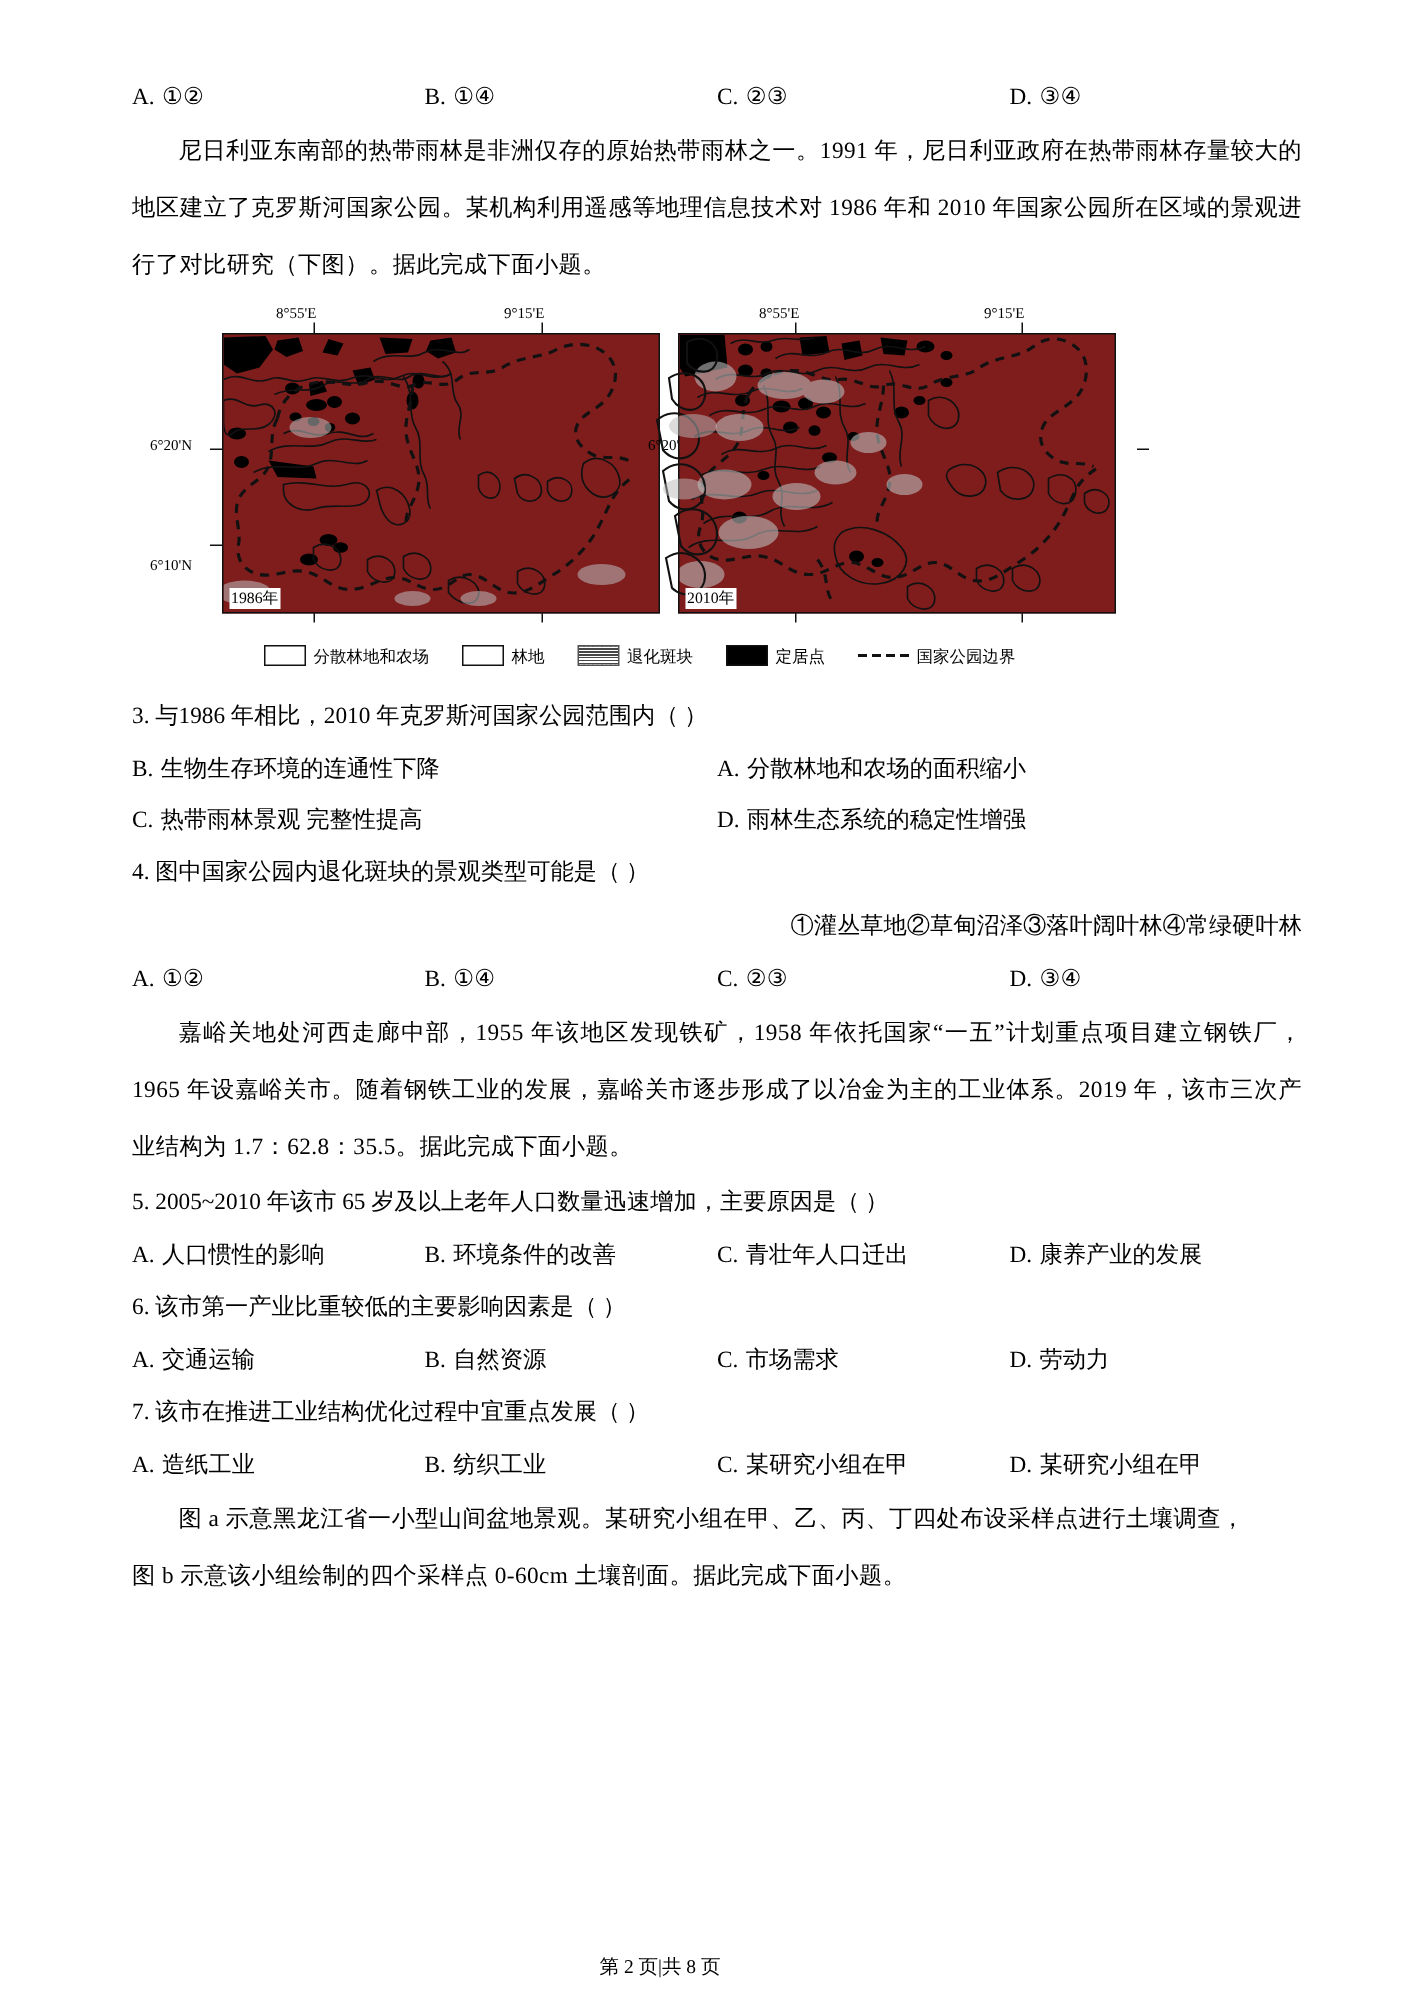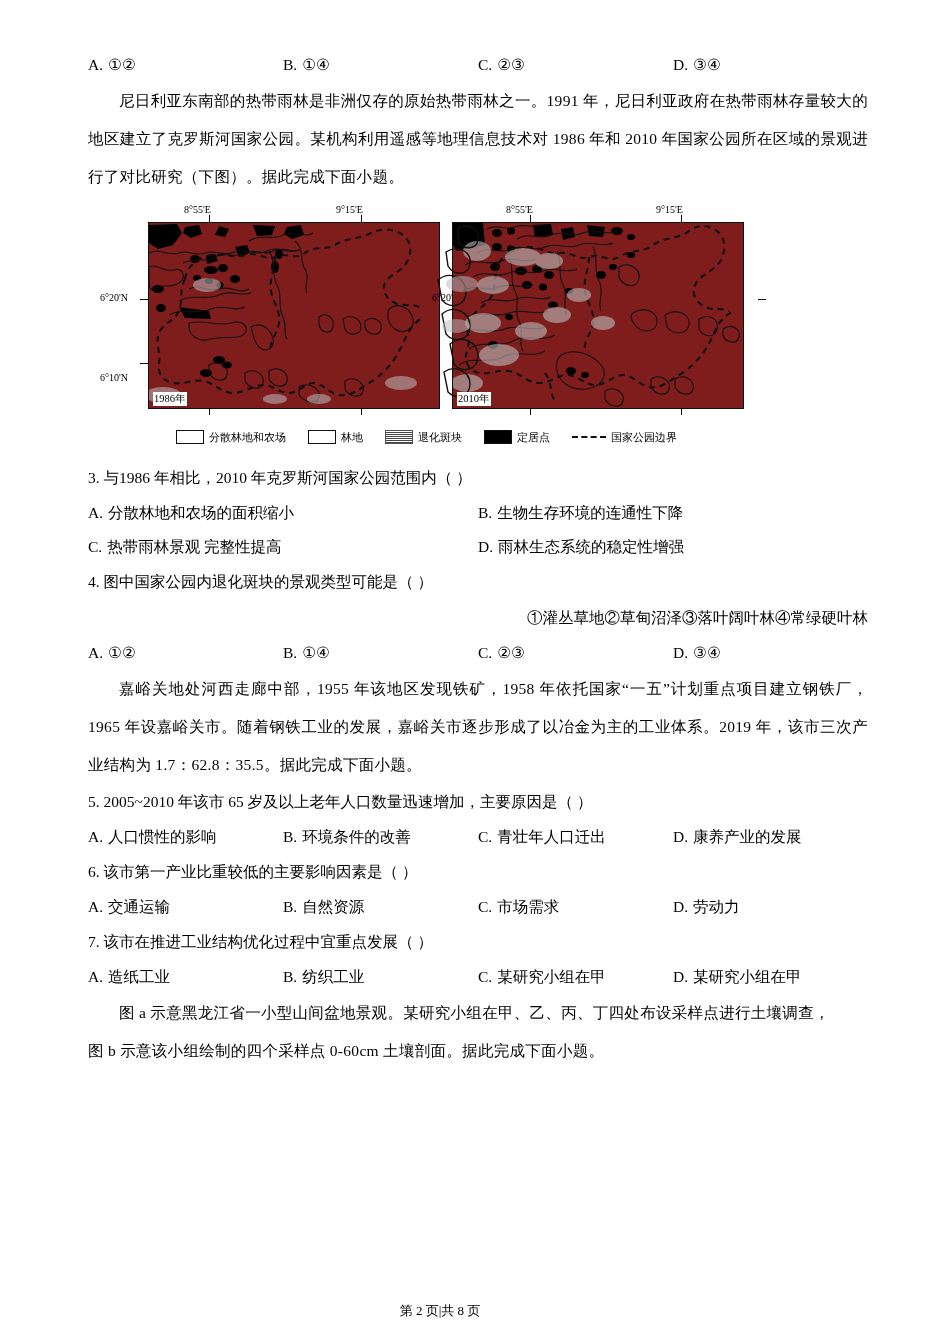--- a/index.html
+++ b/index.html
@@ -395,24 +395,24 @@
         <div class="leg-item">
           <span class="leg-dash"></span>
           <span>国家公园边界</span>
         </div>
       </div>
     </div>
 
     <div class="qline">3. 与1986 年相比，2010 年克罗斯河国家公园范围内（      ）</div>
     <div class="opt-row two">
       <div class="opt">
+        <span class="lbl">B.</span><span>生物生存环境的连通性下降</span>
+      </div>
+      <div class="opt">
         <span class="lbl">A.</span><span>分散林地和农场的面积缩小</span>
-      </div>
-      <div class="opt">
-        <span class="lbl">B.</span><span>生物生存环境的连通性下降</span>
       </div>
     </div>
     <div class="opt-row two">
       <div class="opt">
         <span class="lbl">C.</span><span>热带雨林景观    完整性提高</span>
       </div>
       <div class="opt">
         <span class="lbl">D.</span><span>雨林生态系统的稳定性增强</span>
       </div>
     </div>

